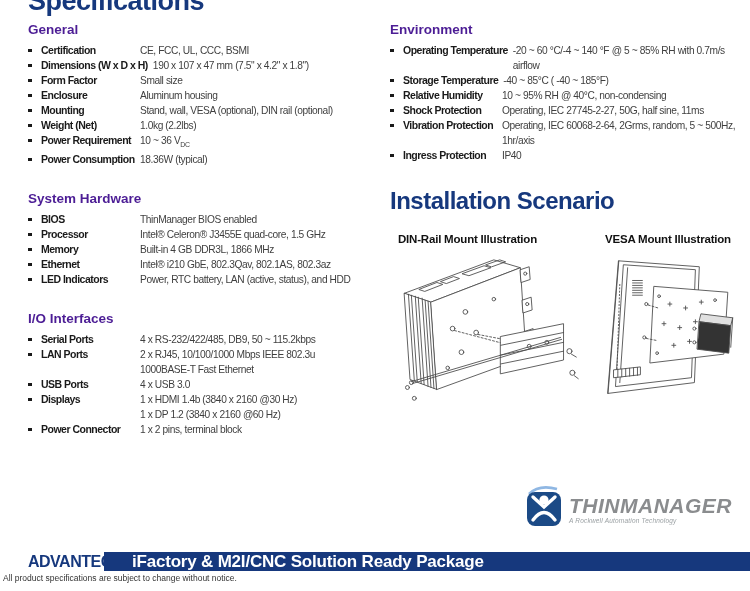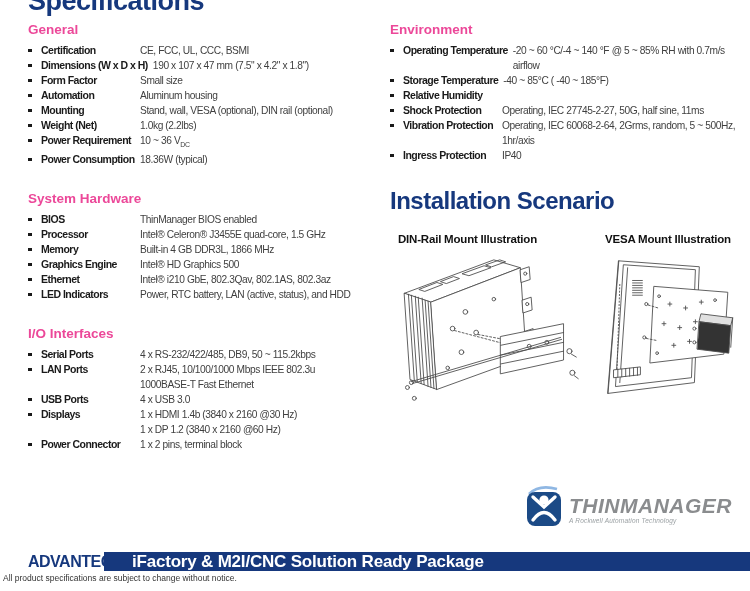--- a/index.html
+++ b/index.html
@@ -8,21 +8,21 @@
     font-family:"Liberation Sans", sans-serif;color:#1a1a1a;
   }
   
   .h-big{
     position:absolute;left:28px;top:-14px;margin:0;
     font-size:27px;font-weight:bold;color:#16387D;letter-spacing:-0.5px;
   }
   .col{position:absolute;top:22px;}
   .col-left{left:28px;width:352px;}
   .col-right{left:390px;width:348px;}
-  .sec-title{margin:0 0 6px 0;font-size:13.5px;font-weight:bold;color:#ec4899;}
+  .sec-title{margin:0 0 6px 0;font-size:13.5px;font-weight:bold;color:#4c1d95;}
   .sec{margin-bottom:24px;}
   .sec:last-child{margin-bottom:0;}
   .spec-row{display:flex;align-items:flex-start;font-size:10.5px;line-height:15px;}
   .bullet{flex:0 0 13px;}
   .bullet::before{content:"";display:block;width:3.5px;height:3.5px;background:#1a1a1a;margin-top:5.5px;}
   .spec-label{
     font-weight:bold;color:#1a1a1a;min-width:94px;padding-right:5px;
     white-space:nowrap;letter-spacing:-0.5px;
   }
   .spec-value{flex:1;color:#3f3f3f;font-size:10.2px;letter-spacing:-0.4px;}
@@ -77,21 +77,21 @@
         <span class="spec-label">Dimensions (W x D x H)</span>
         <span class="spec-value">190 x 107 x 47 mm (7.5" x 4.2" x 1.8")</span>
       </div>
       <div class="spec-row">
         <span class="bullet"></span>
         <span class="spec-label">Form Factor</span>
         <span class="spec-value">Small size</span>
       </div>
       <div class="spec-row">
         <span class="bullet"></span>
-        <span class="spec-label">Automation</span>
+        <span class="spec-label">Enclosure</span>
         <span class="spec-value">Aluminum housing</span>
       </div>
       <div class="spec-row">
         <span class="bullet"></span>
         <span class="spec-label">Mounting</span>
         <span class="spec-value">Stand, wall, VESA (optional), DIN rail (optional)</span>
       </div>
       <div class="spec-row">
         <span class="bullet"></span>
         <span class="spec-label">Weight (Net)</span>
@@ -118,25 +118,20 @@
       </div>
       <div class="spec-row">
         <span class="bullet"></span>
         <span class="spec-label">Processor</span>
         <span class="spec-value">Intel® Celeron® J3455E quad-core, 1.5 GHz</span>
       </div>
       <div class="spec-row">
         <span class="bullet"></span>
         <span class="spec-label">Memory</span>
         <span class="spec-value">Built-in 4 GB DDR3L, 1866 MHz</span>
-      </div>
-      <div class="spec-row">
-        <span class="bullet"></span>
-        <span class="spec-label">Graphics Engine</span>
-        <span class="spec-value">Intel® HD Graphics 500</span>
       </div>
       <div class="spec-row">
         <span class="bullet"></span>
         <span class="spec-label">Ethernet</span>
         <span class="spec-value">Intel® i210 GbE, 802.3Qav, 802.1AS, 802.3az</span>
       </div>
       <div class="spec-row">
         <span class="bullet"></span>
         <span class="spec-label">LED Indicators</span>
         <span class="spec-value">Power, RTC battery, LAN (active, status), and HDD</span>
@@ -190,20 +185,21 @@
         <span class="spec-value">-20 ~ 60 °C/-4 ~ 140 °F @ 5 ~ 85% RH with 0.7m/s airflow</span>
       </div>
       <div class="spec-row">
         <span class="bullet"></span>
         <span class="spec-label">Storage Temperature</span>
         <span class="spec-value">-40 ~ 85°C ( -40 ~ 185°F)</span>
       </div>
       <div class="spec-row">
         <span class="bullet"></span>
         <span class="spec-label">Relative Humidity</span>
+        <span class="spec-value">10 ~ 95% RH @ 40°C, non-condensing</span>
       </div>
       <div class="spec-row">
         <span class="bullet"></span>
         <span class="spec-label">Shock Protection</span>
         <span class="spec-value">Operating, IEC 27745-2-27, 50G, half sine, 11ms</span>
       </div>
       <div class="spec-row">
         <span class="bullet"></span>
         <span class="spec-label">Vibration Protection</span>
         <span class="spec-value">Operating, IEC 60068-2-64, 2Grms, random, 5 ~ 500Hz, 1hr/axis</span>

